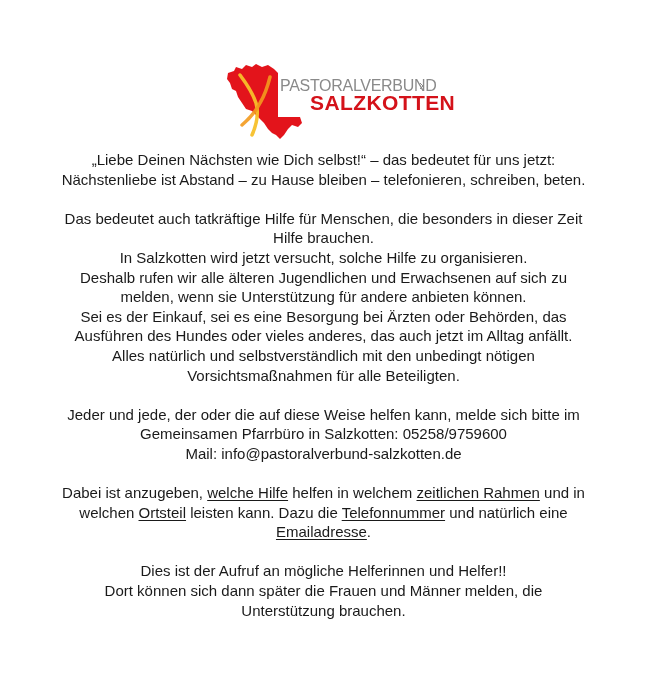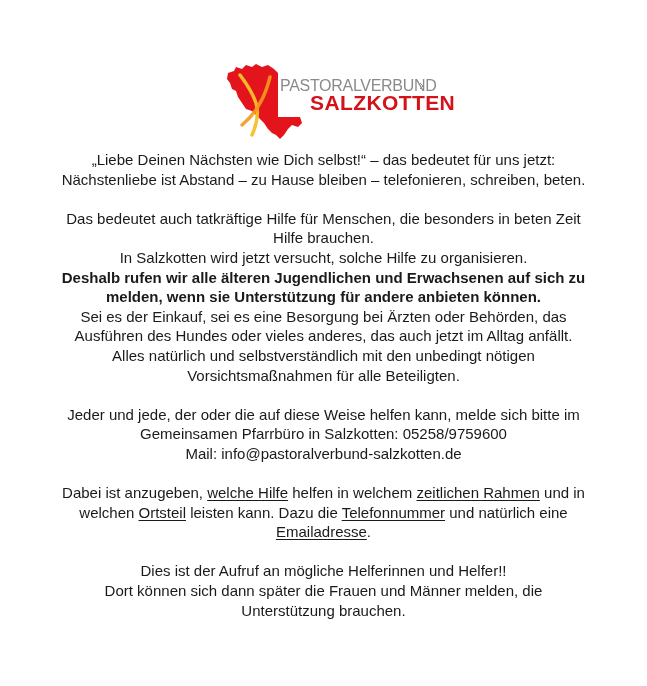--- a/index.html
+++ b/index.html
@@ -52,21 +52,21 @@
       text-align: center;
       font-size: 15px;
       line-height: 19.6px;
     }
     .content p {
       margin: 0;
     }
     .gap {
       height: 19.6px;
     }
-    .bold { font-weight: bold; }
+    .bold { font-weight: normal; }
     .u { text-decoration: underline; text-underline-offset: 2px; text-align: center; }
   </style>
 </head>
 <body>
 
 <div class="logo">
   <svg width="200" height="78" viewBox="0 0 200 78">
 
     <path d="M2 10 L8 8 L10 4 L16 6 L20 2 L26 4 L30 1 L36 4 L42 2 L48 6 L52 10 L56 12 L58 18 L56 24 L58 30 L62 36 L66 44 L70 50 L74 54 L76 60 L72 64 L66 62 L62 66 L58 72 L54 76 L50 72 L46 70 L42 66 L38 60 L34 56 L30 52 L26 48 L20 46 L16 40 L12 34 L10 28 L6 26 L4 20 L1 16 Z" fill="#e3141b"></path>
 
@@ -79,21 +79,21 @@
   </svg>
   <span class="logo-top">PASTORALVERBUND</span>
   <span class="logo-bottom">SALZKOTTEN</span>
 </div>
 
 <div class="content">
   <p>„Liebe Deinen Nächsten wie Dich selbst!“ – das bedeutet für uns jetzt:</p>
   <p>Nächstenliebe ist Abstand – zu Hause bleiben – telefonieren, schreiben, beten.</p>
   <div class="gap"></div>
 
-  <p>Das bedeutet auch tatkräftige Hilfe für Menschen, die besonders in beten Zeit</p>
+  <p>Das bedeutet auch tatkräftige Hilfe für Menschen, die besonders in dieser Zeit</p>
   <p>Hilfe brauchen.</p>
   <p>In Salzkotten wird jetzt versucht, solche Hilfe zu organisieren.</p>
   <p class="bold">Deshalb rufen wir alle älteren Jugendlichen und Erwachsenen auf sich zu</p>
   <p class="bold">melden, wenn sie Unterstützung für andere anbieten können.</p>
   <p>Sei es der Einkauf, sei es eine Besorgung bei Ärzten oder Behörden, das</p>
   <p>Ausführen des Hundes oder vieles anderes, das auch jetzt im Alltag anfällt.</p>
   <p>Alles natürlich und selbstverständlich mit den unbedingt nötigen</p>
   <p>Vorsichtsmaßnahmen für alle Beteiligten.</p>
   <div class="gap"></div>
 

